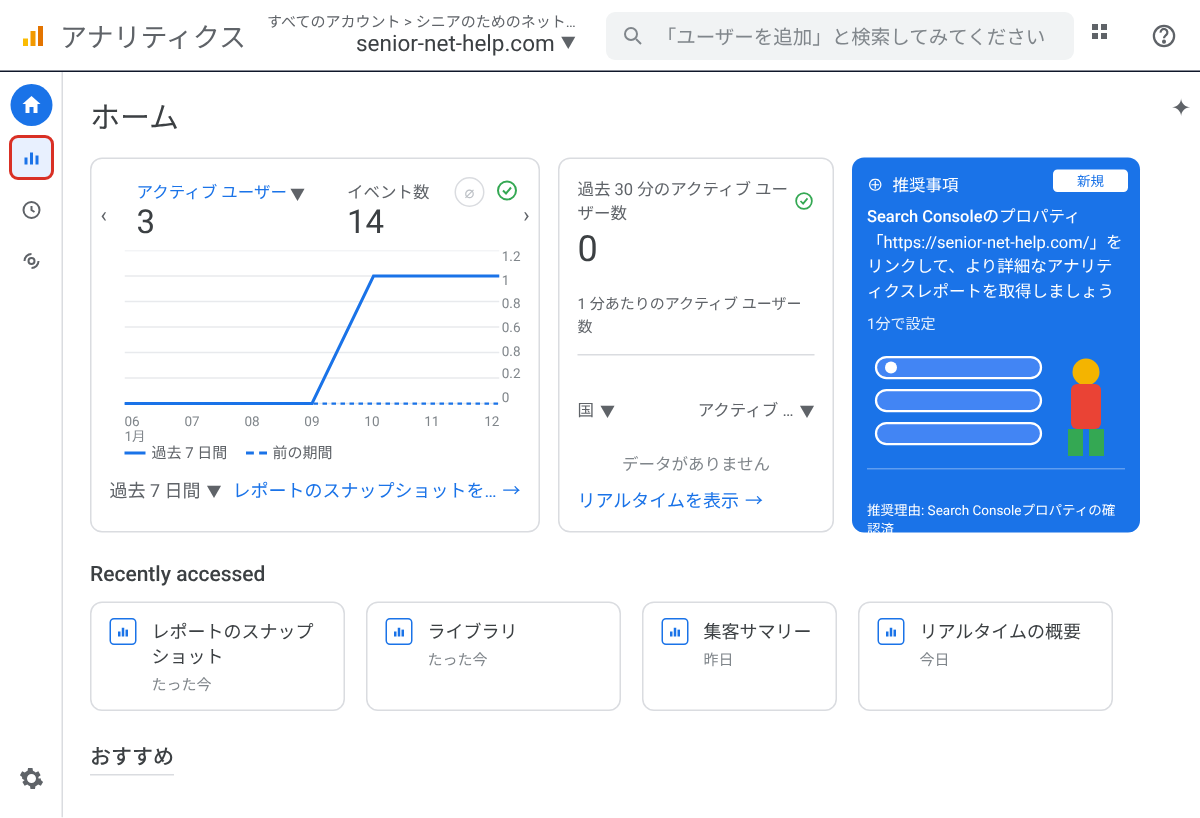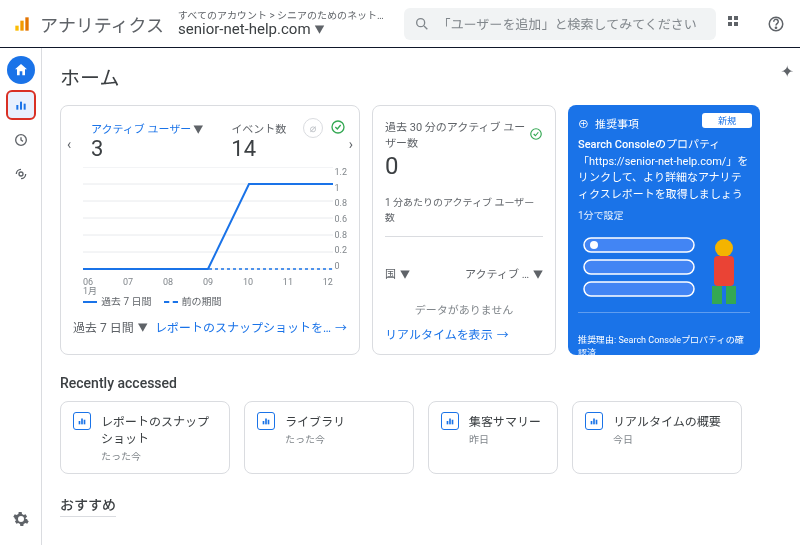--- a/index.html
+++ b/index.html
@@ -1,20 +1,20 @@
 <!DOCTYPE html>
 <html><head>
 <meta charset="utf-8">
 <style>
 * { box-sizing: border-box; margin: 0; padding: 0; }
 body { font-family: 'Roboto', 'Noto Sans JP', Arial, sans-serif; font-size: 13px; color: #3c4043; background: #fff; width: 800px; height: 545px; overflow: hidden; }
 .topbar { height: 48px; display: flex; align-items: center; padding: 0 12px; border-bottom: 1px solid #0f172a; gap: 8px; }
 .logo { width: 20px; height: 20px; }
 .app-title { font-size: 18px; color: #5f6368; font-weight: 400; margin-right: 6px; }
-.acct { display: flex; flex-direction: column; font-size: 11px; line-height: 1.1; cursor: pointer; }
+.acct { display: flex; flex-direction: column; font-size: 11px; line-height: 1.1; cursor: pointer; align-items: flex-end; }
 .breadcrumb { color: #5f6368; font-size: 10px; }
 .property { font-size: 15px; color: #3c4043; display: flex; align-items: center; gap: 4px; }
 .chev { font-size: 10px; color: #5f6368; }
 .search { flex: 1; margin-left: 12px; display: flex; align-items: center; background: #f1f3f4; border-radius: 6px; height: 32px; padding: 0 10px; max-width: 330px; color: #80868b; gap: 8px; }
 .topbar-right { margin-left: auto; display: flex; align-items: center; gap: 16px; }
 .icon-btn { width: 24px; height: 24px; display: flex; align-items: center; justify-content: center; cursor: pointer; color: #5f6368; }
 .layout { display: flex; height: calc(100% - 48px); }
 .sidenav { width: 42px; border-right: 1px solid #dadce0; display: flex; flex-direction: column; align-items: center; padding-top: 8px; gap: 6px; }
 .nav-item { width: 28px; height: 28px; border-radius: 50%; display: flex; align-items: center; justify-content: center; cursor: pointer; color: #5f6368; }
 .nav-item.home { background: #1a73e8; color: #fff; }

